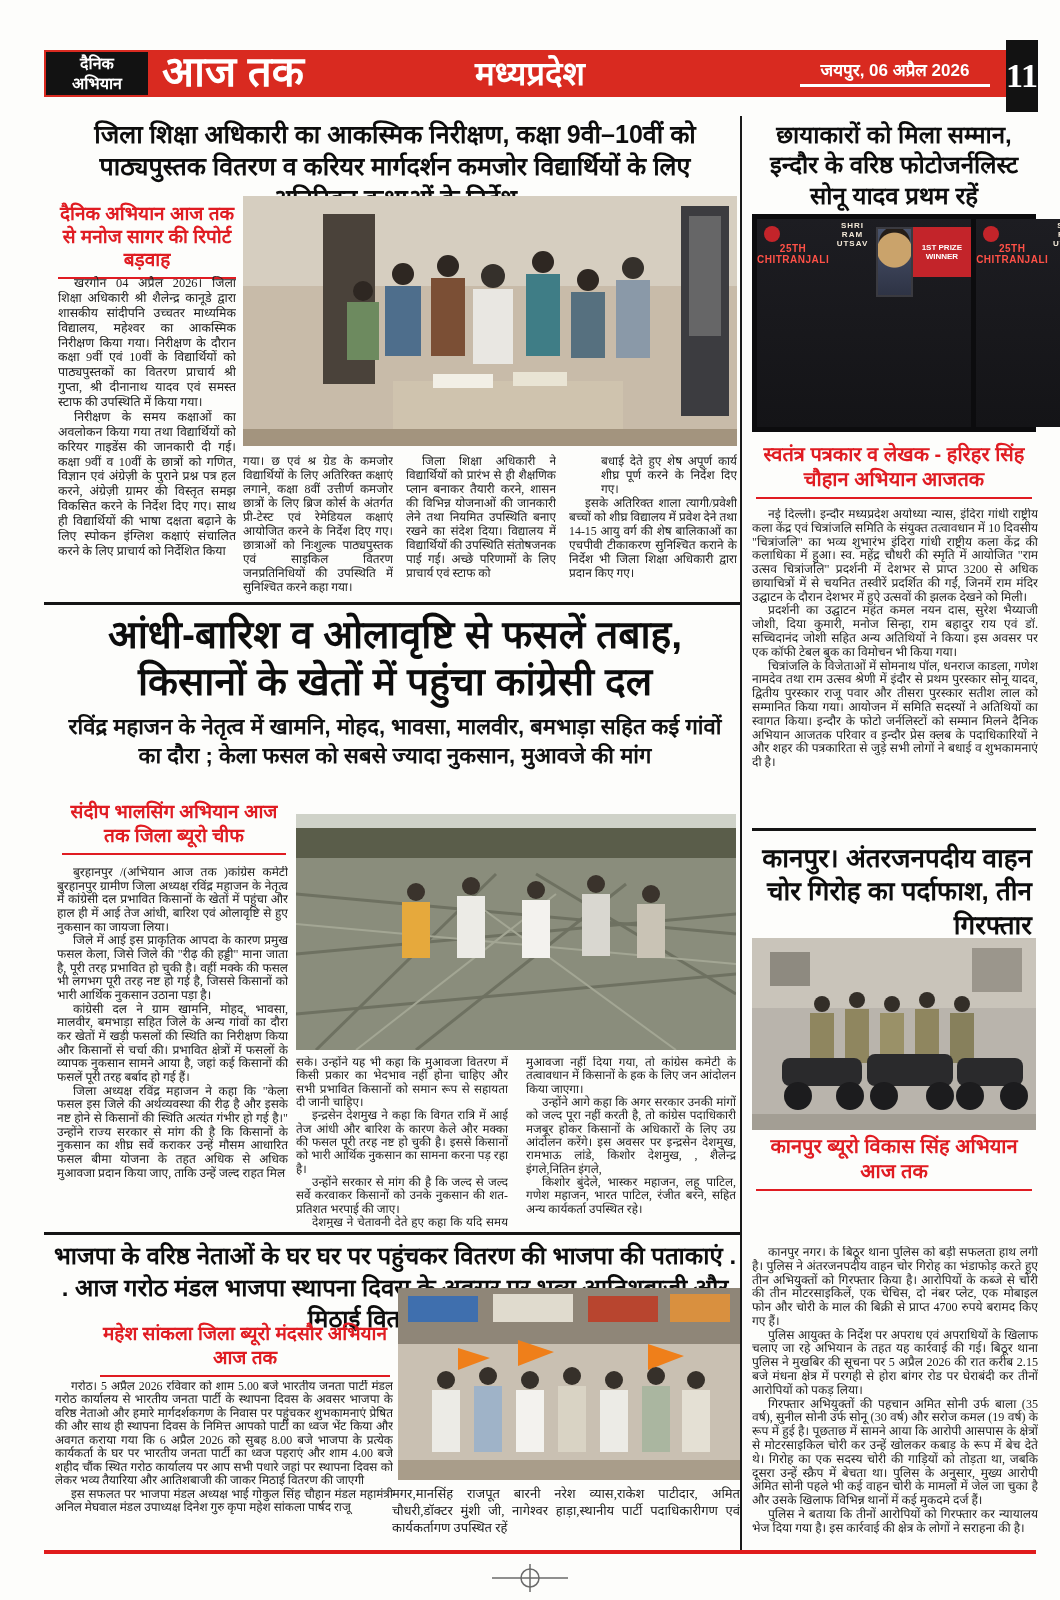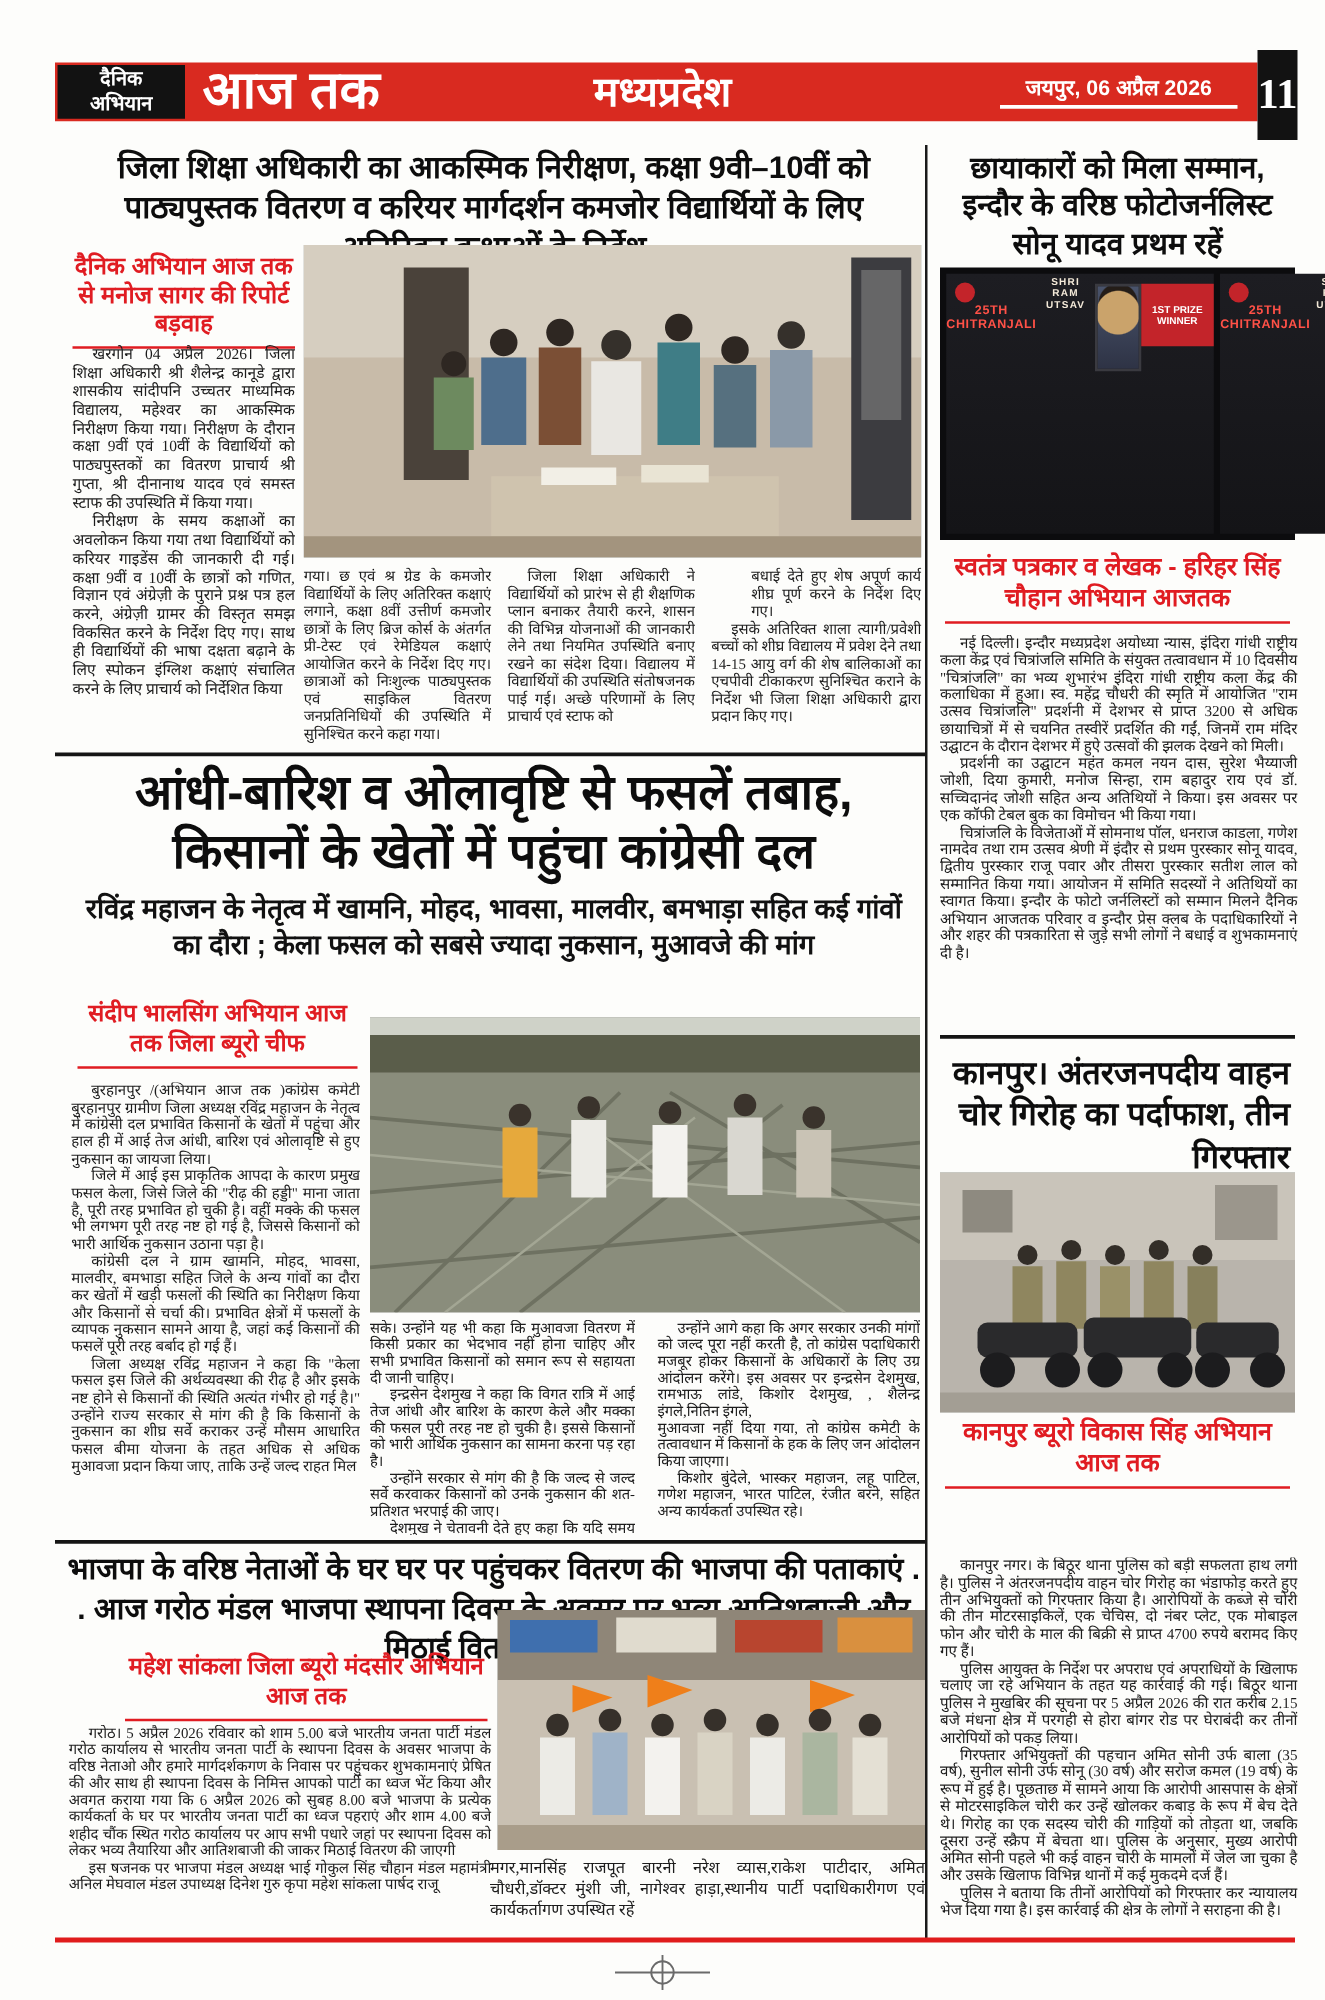--- a/index.html
+++ b/index.html
@@ -171,22 +171,22 @@
   </div>
 
   <div class="abs" style="left:296px;top:1056px;width:440px;height:172px;display:flex;gap:18px;">
     <div class="body" style="width:212px;height:172px;font-size:11.8px;line-height:1.13;">
       <p style="text-indent:0;">सके। उन्होंने यह भी कहा कि मुआवजा वितरण में किसी प्रकार का भेदभाव नहीं होना चाहिए और सभी प्रभावित किसानों को समान रूप से सहायता दी जानी चाहिए।</p>
       <p>इन्द्रसेन देशमुख ने कहा कि विगत रात्रि में आई तेज आंधी और बारिश के कारण केले और मक्का की फसल पूरी तरह नष्ट हो चुकी है। इससे किसानों को भारी आर्थिक नुकसान का सामना करना पड़ रहा है।</p>
       <p>उन्होंने सरकार से मांग की है कि जल्द से जल्द सर्वे करवाकर किसानों को उनके नुकसान की शत-प्रतिशत भरपाई की जाए।</p>
       <p>देशमुख ने चेतावनी देते हुए कहा कि यदि समय पर</p>
     </div>
     <div class="body" style="width:210px;height:172px;font-size:11.8px;line-height:1.13;">
+      <p style="text-indent:0;">मुआवजा नहीं दिया गया, तो कांग्रेस कमेटी के तत्वावधान में किसानों के हक के लिए जन आंदोलन किया जाएगा।</p>
       <p>उन्होंने आगे कहा कि अगर सरकार उनकी मांगों को जल्द पूरा नहीं करती है, तो कांग्रेस पदाधिकारी मजबूर होकर किसानों के अधिकारों के लिए उग्र आंदोलन करेंगे। इस अवसर पर इन्द्रसेन देशमुख, रामभाऊ लांडे, किशोर देशमुख, , शैलेन्द्र इंगले,नितिन इंगले,</p>
-      <p style="text-indent:0;">मुआवजा नहीं दिया गया, तो कांग्रेस कमेटी के तत्वावधान में किसानों के हक के लिए जन आंदोलन किया जाएगा।</p>
       <p>किशोर बुंदेले, भास्कर महाजन, लहू पाटिल, गणेश महाजन, भारत पाटिल, रंजीत बरने,  सहित अन्य कार्यकर्ता उपस्थित रहे।</p>
     </div>
   </div>
 
   <div class="abs hl" style="left:750px;top:120px;width:288px;font-size:24px;line-height:1.27;">छायाकारों को मिला सम्मान, इन्दौर के वरिष्ठ फोटोजर्नलिस्ट सोनू यादव प्रथम रहें</div>
 
   <div class="abs posters" style="left:752px;top:214px;width:284px;height:218px;">
     <div class="panel">
       <div class="logo"></div>
       <div class="series">25TH CHITRANJALI</div>
@@ -266,21 +266,21 @@
 
   <div class="abs hl" style="left:50px;top:1240px;width:690px;font-size:24px;line-height:1.32;">भाजपा के वरिष्ठ नेताओं के घर घर पर पहुंचकर वितरण की भाजपा की पताकाएं . . आज गरोठ मंडल भाजपा स्थापना दिवस के अवसर पर भव्य आतिशबाजी और मिठाई वितरण . . . !</div>
 
   <div class="abs byl" style="left:100px;top:1322px;width:290px;font-size:19px;line-height:1.25;">
     <span>महेश सांकला जिला ब्यूरो मंदसौर अभियान आज तक</span>
     <div class="rule"></div>
   </div>
 
   <div class="abs body" style="left:55px;top:1380px;width:338px;height:166px;font-size:11.9px;line-height:1.13;">
     <p>गरोठ। 5 अप्रैल 2026 रविवार को शाम 5.00 बजे भारतीय जनता पार्टी मंडल गरोठ कार्यालय से भारतीय जनता पार्टी के स्थापना दिवस के अवसर भाजपा के वरिष्ठ नेताओ और हमारे मार्गदर्शकगण के निवास पर पहुंचकर शुभकामनाएं प्रेषित की और साथ ही स्थापना दिवस के निमित्त आपको पार्टी का ध्वज भेंट किया और अवगत कराया गया कि 6 अप्रैल 2026 को सुबह 8.00 बजे भाजपा के प्रत्येक कार्यकर्ता के घर पर भारतीय जनता पार्टी का ध्वज पहराएं और शाम 4.00 बजे शहीद चौंक स्थित गरोठ कार्यालय पर आप सभी पधारे जहां पर स्थापना दिवस को लेकर भव्य तैयारिया और आतिशबाजी की जाकर मिठाई वितरण की जाएगी</p>
-    <p>इस षजनक पर भाजपा मंडल अध्यक्ष भाई गोकुल सिंह चौहान मंडल महामंत्री अनिल मेघवाल मंडल उपाध्यक्ष दिनेश गुरु कृपा महेश सांकला पार्षद राजू</p>
+    <p>इस सफलत पर भाजपा मंडल अध्यक्ष भाई गोकुल सिंह चौहान मंडल महामंत्री अनिल मेघवाल मंडल उपाध्यक्ष दिनेश गुरु कृपा महेश सांकला पार्षद राजू</p>
   </div>
 
   <div class="abs photo" style="left:398px;top:1288px;width:342px;height:192px;">
     <svg width="342" height="192" viewBox="0 0 342 192" xmlns="http://www.w3.org/2000/svg">
       <rect width="342" height="192" fill="#c9c0b2"></rect>
       <rect width="342" height="56" fill="#8f8678"></rect>
       <rect x="10" y="8" width="70" height="26" fill="#3f6fae"></rect>
       <rect x="95" y="6" width="80" height="28" fill="#e0dbce"></rect>
       <rect x="190" y="8" width="70" height="26" fill="#b8452f"></rect>
       <rect x="272" y="6" width="60" height="28" fill="#d9903f"></rect>

